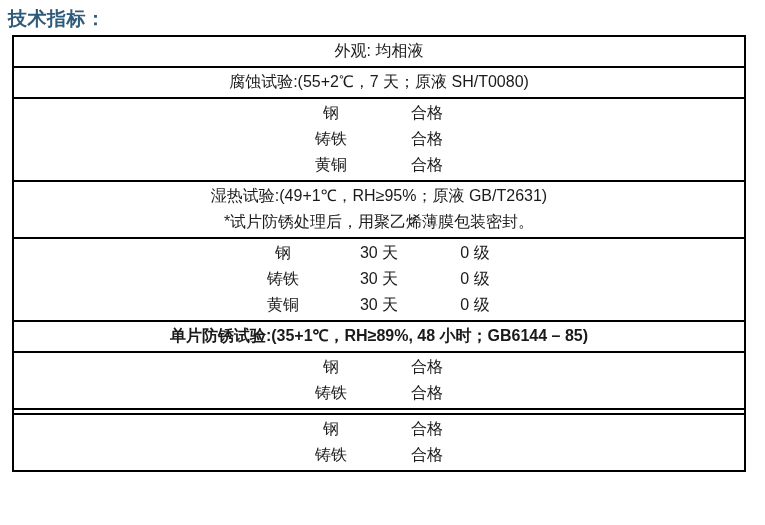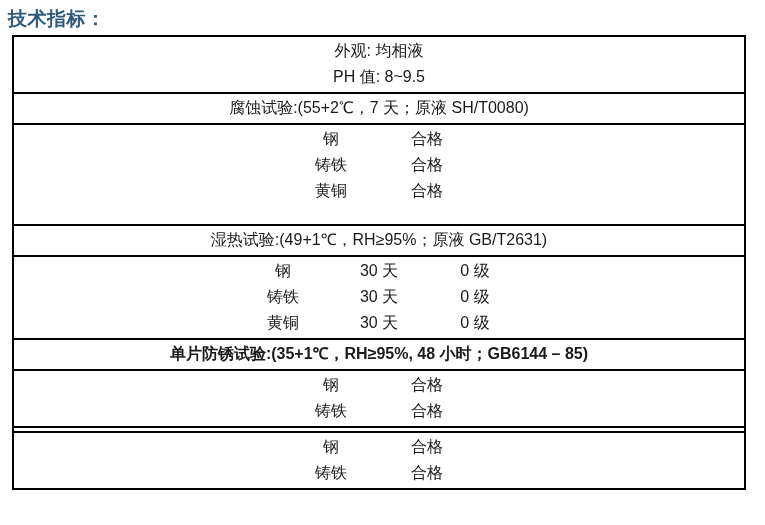--- a/index.html
+++ b/index.html
@@ -46,21 +46,20 @@
   }
 </style>
 </head>
 <body>
 
 <div class="page-title" style="color: rgb(46, 90, 123); font-family: Liberation Mono, monospace;">技术指标：</div>
 
 <div class="spec-table" style="border-color: rgb(0, 0, 0);">
     <div class="trow" style="border-color: rgb(0, 0, 0);">
       <div class="tline single">外观: 均相液</div>
-      <div class="tline single">PH 值: 8~9.5</div>
     </div>
     <div class="trow" style="border-color: rgb(0, 0, 0);">
       <div class="tline labeled">
         <span>腐蚀试验:</span>
         <span>(55+2℃，7 天；原液 SH/T0080)</span>
       </div>
     </div>
     <div class="trow" style="border-color: rgb(0, 0, 0);">
       <div class="tline cols">
         <span class="col">钢</span>
@@ -68,25 +67,26 @@
       </div>
       <div class="tline cols">
         <span class="col">铸铁</span>
         <span class="col">合格</span>
       </div>
       <div class="tline cols">
         <span class="col">黄铜</span>
         <span class="col">合格</span>
       </div>
     </div>
-    <div class="trow" style="border-color: rgb(0, 0, 0); margin-top: 18px;">
+    <div class="trow" style="border-color: rgb(0, 0, 0);">
       <div class="tline labeled">
         <span>湿热试验:</span>
         <span>(49+1℃，RH≥95%；原液 GB/T2631)</span>
       </div>
+      <div class="tline single">*试片防锈处理后，用聚乙烯薄膜包装密封。</div>
     </div>
     <div class="trow" style="border-color: rgb(0, 0, 0);">
       <div class="tline cols">
         <span class="col">钢</span>
         <span class="col">30 天</span>
         <span class="col">0 级</span>
       </div>
       <div class="tline cols">
         <span class="col">铸铁</span>
         <span class="col">30 天</span>
@@ -94,21 +94,21 @@
       </div>
       <div class="tline cols">
         <span class="col">黄铜</span>
         <span class="col">30 天</span>
         <span class="col">0 级</span>
       </div>
     </div>
     <div class="trow" style="border-color: rgb(0, 0, 0); font-weight: bold;">
       <div class="tline labeled">
         <span>单片防锈试验:</span>
-        <span>(35+1℃，RH≥95%, 48 小时；GB6144 – 85)</span>
+        <span>(35+1℃，RH≥89%, 48 小时；GB6144 – 85)</span>
       </div>
     </div>
     <div class="trow" style="border-color: rgb(0, 0, 0);">
       <div class="tline cols">
         <span class="col">钢</span>
         <span class="col">合格</span>
       </div>
       <div class="tline cols">
         <span class="col">铸铁</span>
         <span class="col">合格</span>

